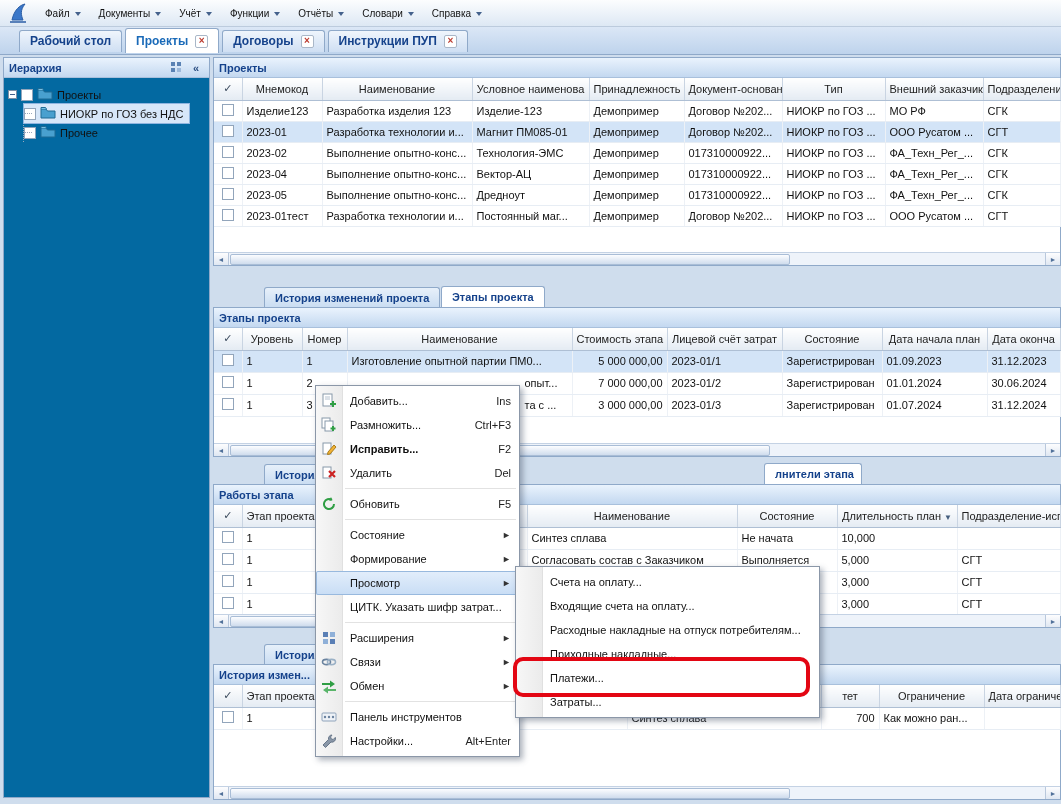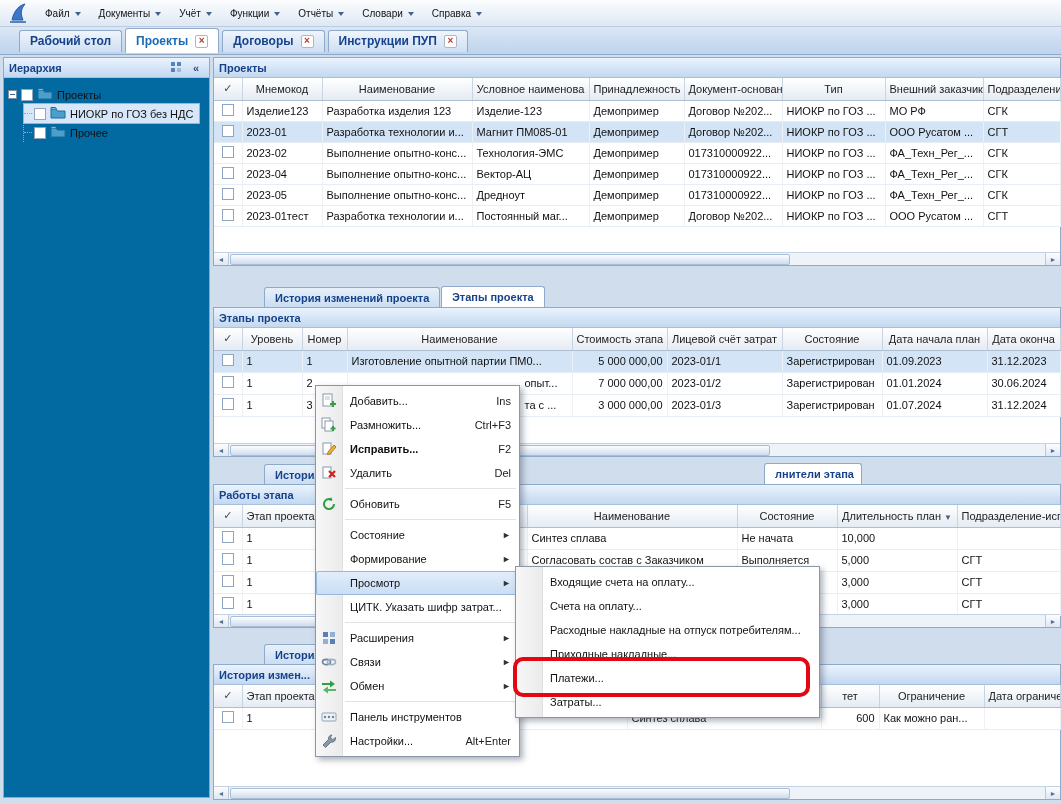--- a/index.html
+++ b/index.html
@@ -39,21 +39,21 @@
     color:#15428b; font-weight:bold; font-size:11px; white-space:nowrap; overflow:hidden; }
   .panel-hd .spacer { flex:1; }
   .hd-btn { display:inline-flex; align-items:center; justify-content:center; width:16px; height:15px;
     color:#2c4f82; font-weight:bold; }
   .tree { padding:7px 4px; }
   .tree-row { display:flex; align-items:center; gap:4px; height:19px; width:max-content; padding:0 6px 0 0; }
   .expander { width:9px; height:9px; border:1px solid #7c8fa6; background:#fff; position:relative; flex:none; }
   .expander::after { content:""; position:absolute; left:1px; right:1px; top:3px; height:1px; background:#44618c; }
   .checkbox { width:12px; height:12px; border:1px solid #92a5bb; background:#fff; flex:none; display:inline-block; }
   .tree-children { margin-left:15px; border-left:1px dotted #98a8bc; padding-left:0; }
-  .tree-row.child { position:relative; padding-left:10px; }
+  .tree-row.child { position:relative; }
   .tree-row.child::before { content:""; position:absolute; left:0; top:9px; width:8px; border-top:1px dotted #98a8bc; }
   .tree-row.selected { background:#d7e7f9; outline:1px solid #8fb5e0; }
 
   
   .sec-tabs { position:absolute; left:213px; width:848px; height:22px; }
   .stab { position:absolute; bottom:0; height:20px; display:flex; align-items:center; padding:0 10px;
     border:1px solid #8fa9c9; border-bottom:none; border-radius:3px 3px 0 0;
     background:linear-gradient(#e7f0fa,#caddf2); color:#15428b; font-weight:bold; font-size:11px;
     white-space:nowrap; overflow:hidden;margin-left:46px; }
   .stab.active { background:#fff; height:21px; }
@@ -526,21 +526,21 @@
         <th>Ограничение</th>
         <th>Дата ограниче...</th>
       </tr>
         </thead>
       <tbody>
           <tr>
             <td class="chk"><span class="checkbox"></span></td>
             <td>1</td>
             <td></td>
             <td>Синтез сплава</td>
-            <td>600</td>
+            <td>700</td>
             <td>Как можно ран...</td>
             <td></td>
           </tr>
         </tbody>
     </table>
     <div class="hscroll">
       <span class="sbtn">◄</span>
       <span class="sthumb" style="width:560px"></span>
       <span class="sbtn right">►</span>
     </div>
@@ -648,24 +648,24 @@
       <span class="ic"><svg viewBox="0 0 16 16" width="16" height="16">
             <path d="M11 2 a3.5 3.5 0 0 0 -3.4 4.4 L2 12 l2.5 2.5 L10 9 a3.5 3.5 0 0 0 4.3 -4.6 l-2.1 2.1 -2 -0.6 -0.6 -2 Z" fill="#8a97a8" stroke="#68778a"></path>
           </svg></span>
       <span class="lb">Настройки...</span>
       <span class="sc">Alt+Enter</span>
     </div>
   </div>
 
   <div class="smenu">
     <div class="smi">
+        <span>Счета на оплату...</span>
+      </div>
+    <div class="smi">
         <span>Входящие счета на оплату...</span>
-      </div>
-    <div class="smi">
-        <span>Счета на оплату...</span>
       </div>
     <div class="smi">
         <span>Расходные накладные на отпуск потребителям...</span>
       </div>
     <div class="smi">
         <span>Приходные накладные...</span>
       </div>
     <div class="smi">
         <span>Платежи...</span>
       </div>

